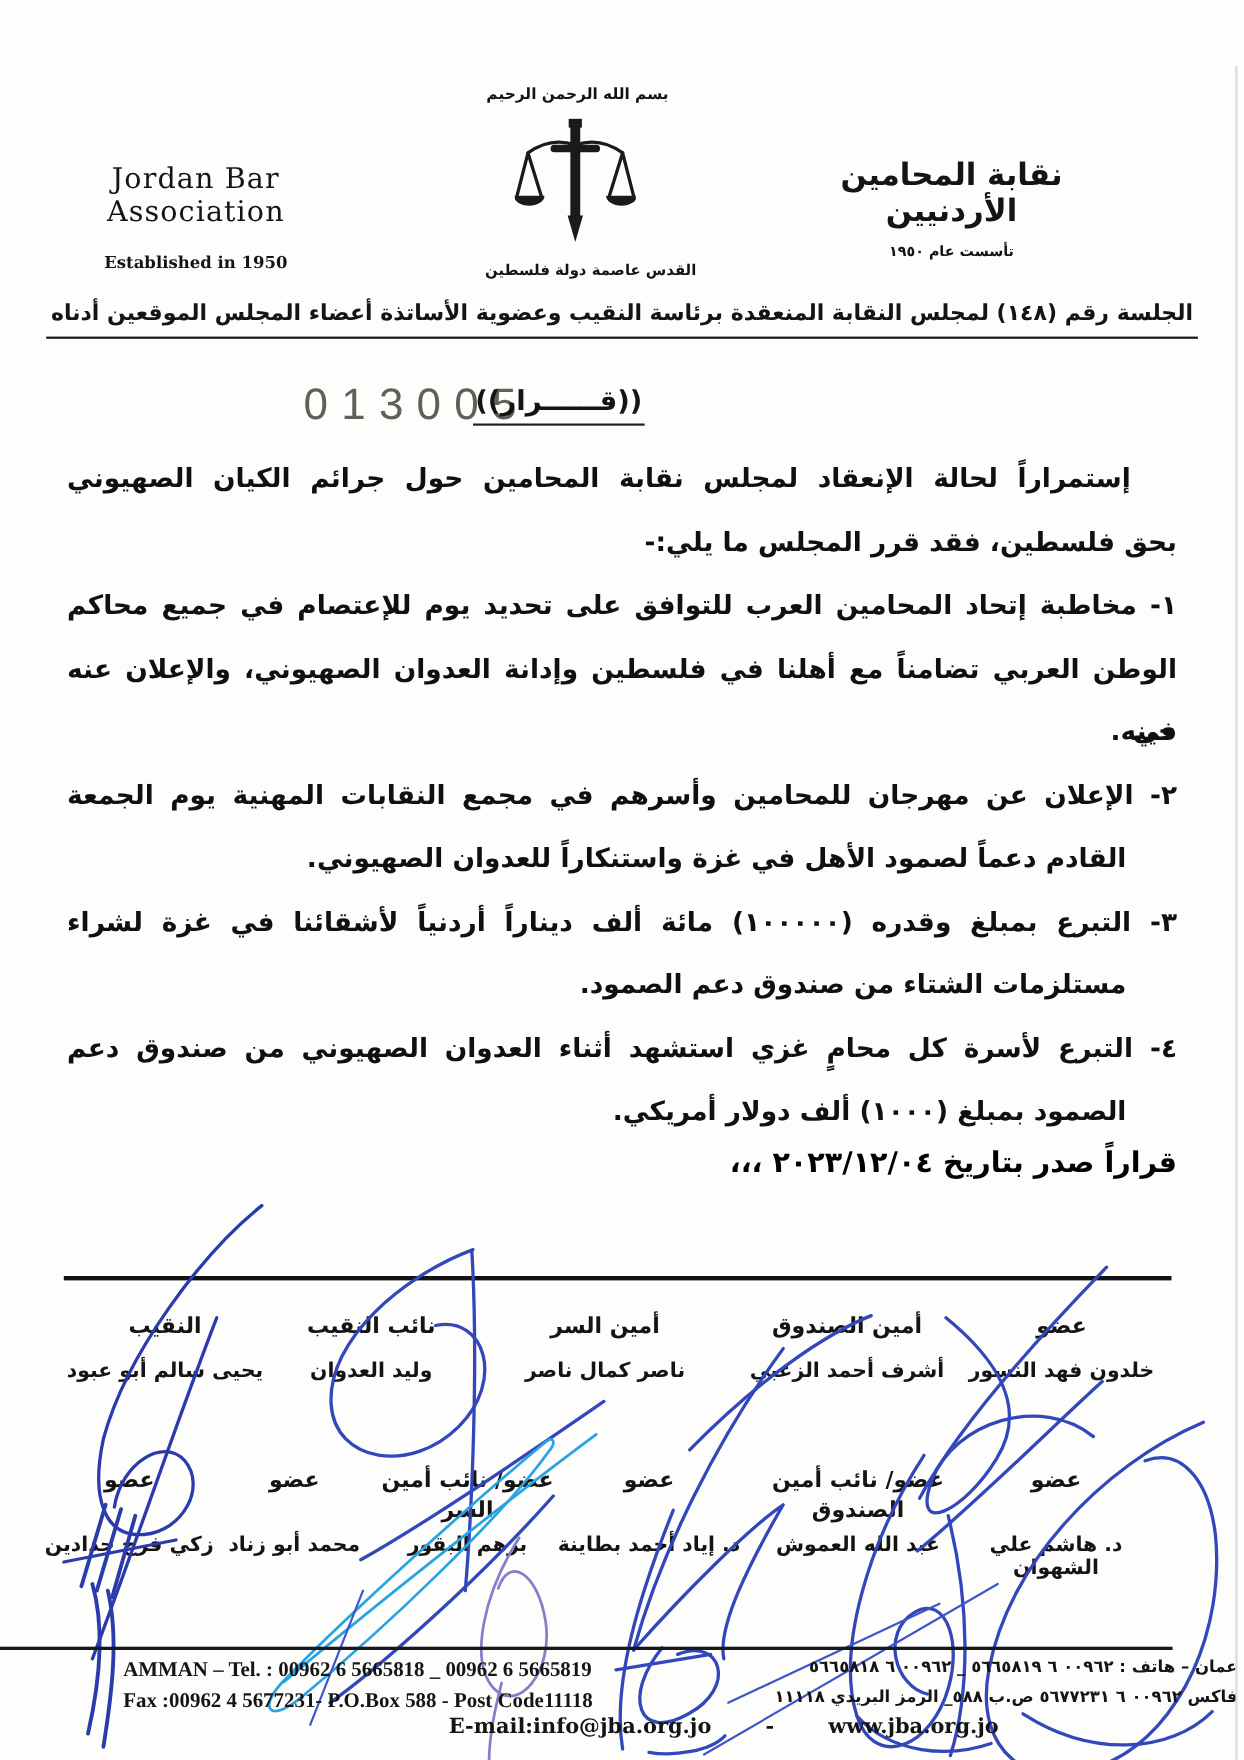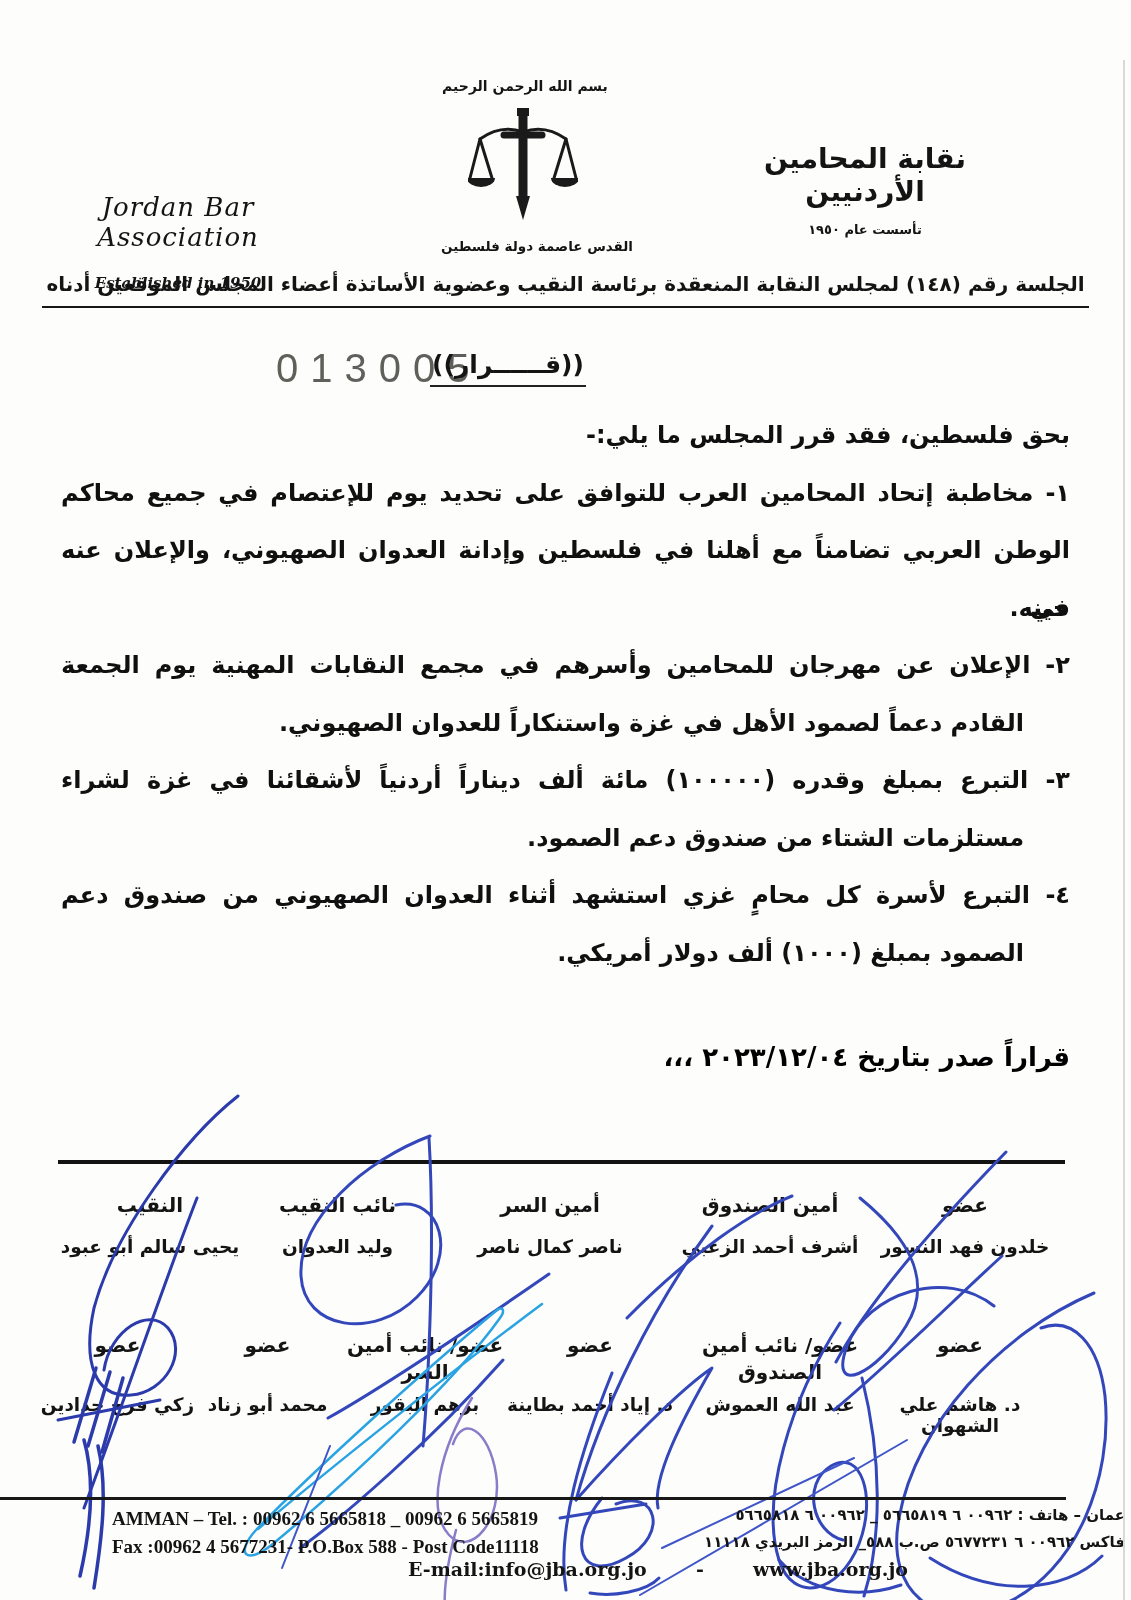--- a/index.html
+++ b/index.html
@@ -4,21 +4,21 @@
 <style>
   html,body{margin:0;padding:0;}
   body{
     width:1131px;height:1600px;position:relative;overflow:hidden;
     background:#fdfdfc;color:#141414;
     font-family:"DejaVu Sans",sans-serif;
   }
   .abs{position:absolute;}
   
   .jba-en{left:28px;top:148px;width:300px;text-align:center;
-    font-family:"DejaVu Serif",serif;font-style:italic;margin-top:44px;}
+    font-family:"DejaVu Serif",serif;}
   .jba-en .en-name{font-size:26px;letter-spacing:1px;}
   .jba-en .en-est{font-size:15px;font-weight:bold;margin-top:22px;}
   .bismillah{left:425px;top:78px;width:200px;text-align:center;
     font-size:14px;font-weight:bold;}
   .logo-svg{left:468px;top:106px;}
   .jerusalem{left:418px;top:238px;width:215px;text-align:right;
     font-size:13.5px;font-weight:bold;}
   .jba-ar{left:715px;top:142px;width:300px;text-align:center;direction:rtl;}
   .jba-ar .ar-name{font-size:28px;font-weight:bold;}
   .jba-ar .ar-est{font-size:13px;font-weight:bold;margin-top:14px;}
@@ -97,20 +97,21 @@
 <div class="abs doc-title-wrap">
   <span class="doc-title">الجلسة رقم (١٤٨) لمجلس النقابة المنعقدة برئاسة النقيب وعضوية الأساتذة أعضاء المجلس الموقعين أدناه</span>
 </div>
 
 <div class="abs stamp-number">013005</div>
 <div class="abs qarar-wrap">
   <span class="qarar">((قــــــرار))</span>
 </div>
 
 <div class="abs body-text">
+  <div class="line jl ind1">إستمراراً لحالة الإنعقاد لمجلس نقابة المحامين حول جرائم الكيان الصهيوني</div>
   <div class="line rl">بحق فلسطين، فقد قرر المجلس ما يلي:-</div>
 
   <div class="line jl">١- مخاطبة إتحاد المحامين العرب للتوافق على تحديد يوم للإعتصام في جميع محاكم</div>
   <div class="line jl">الوطن العربي تضامناً مع أهلنا في فلسطين وإدانة العدوان الصهيوني، والإعلان عنه في</div>
   <div class="line rl">حينه.</div>
 
   <div class="line jl">٢- الإعلان عن مهرجان للمحامين وأسرهم في مجمع النقابات المهنية يوم الجمعة</div>
   <div class="line rl ind2">القادم دعماً لصمود الأهل في غزة واستنكاراً للعدوان الصهيوني.</div>
 
   <div class="line jl">٣- التبرع بمبلغ وقدره (١٠٠٠٠٠) مائة ألف ديناراً أردنياً لأشقائنا في غزة لشراء</div>

